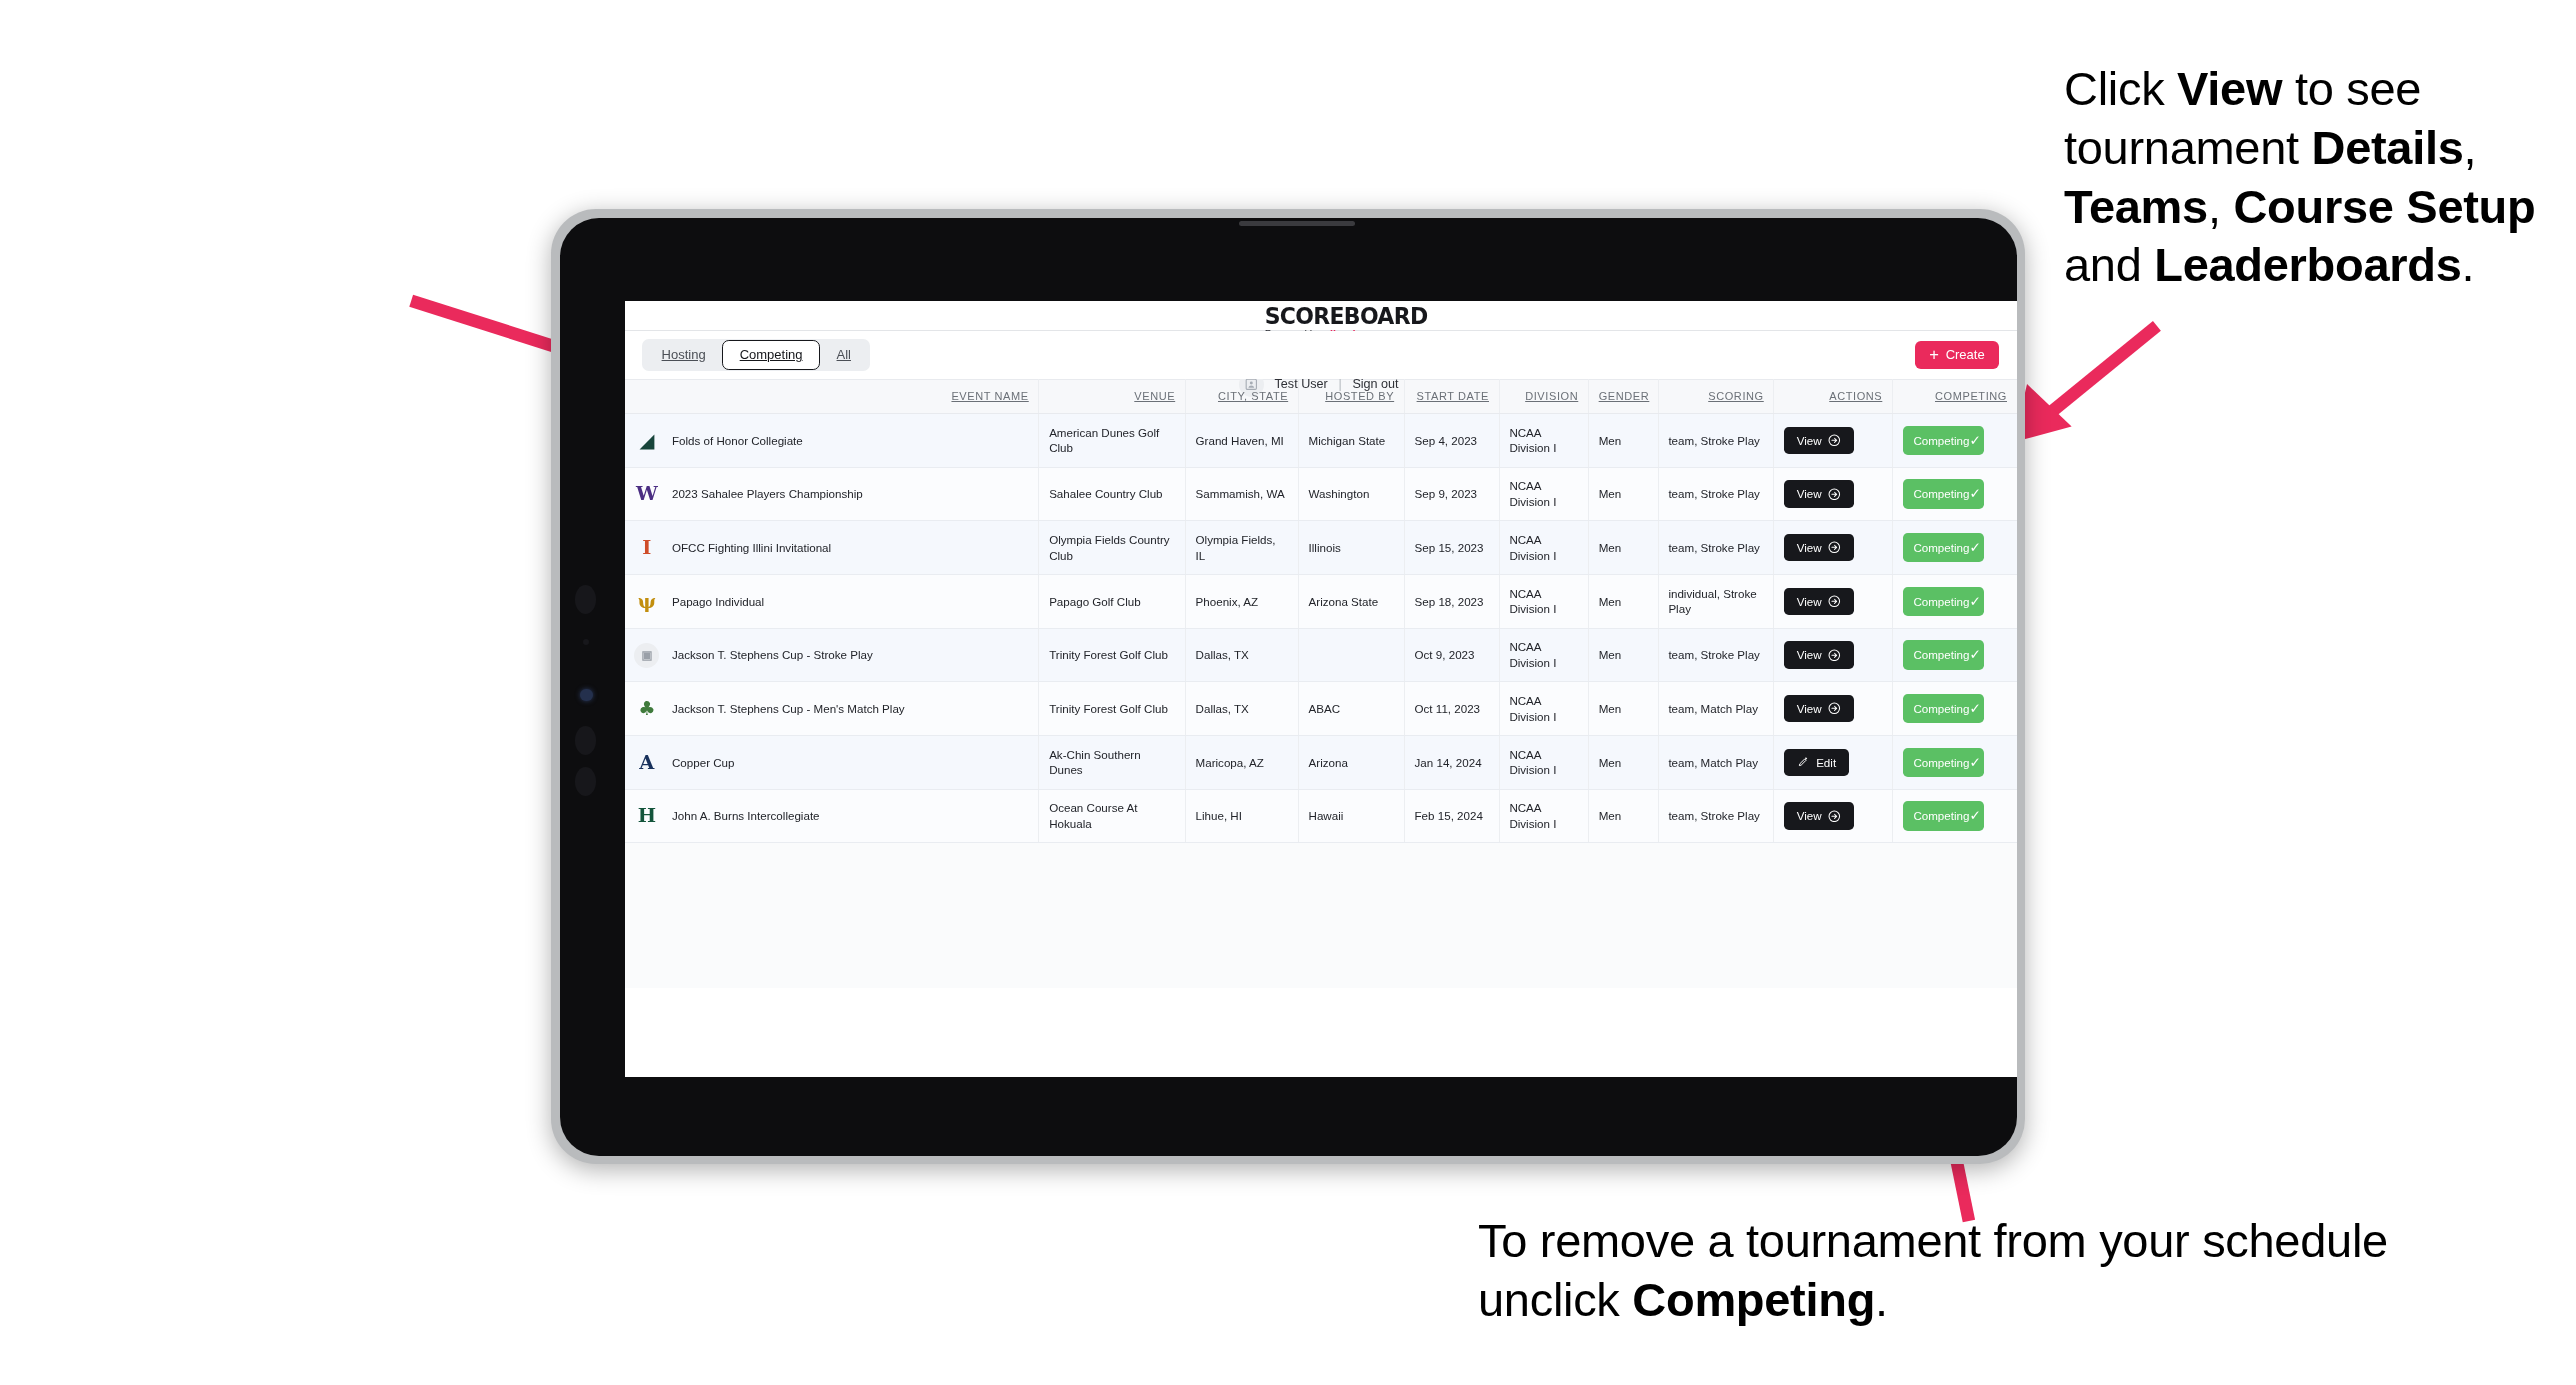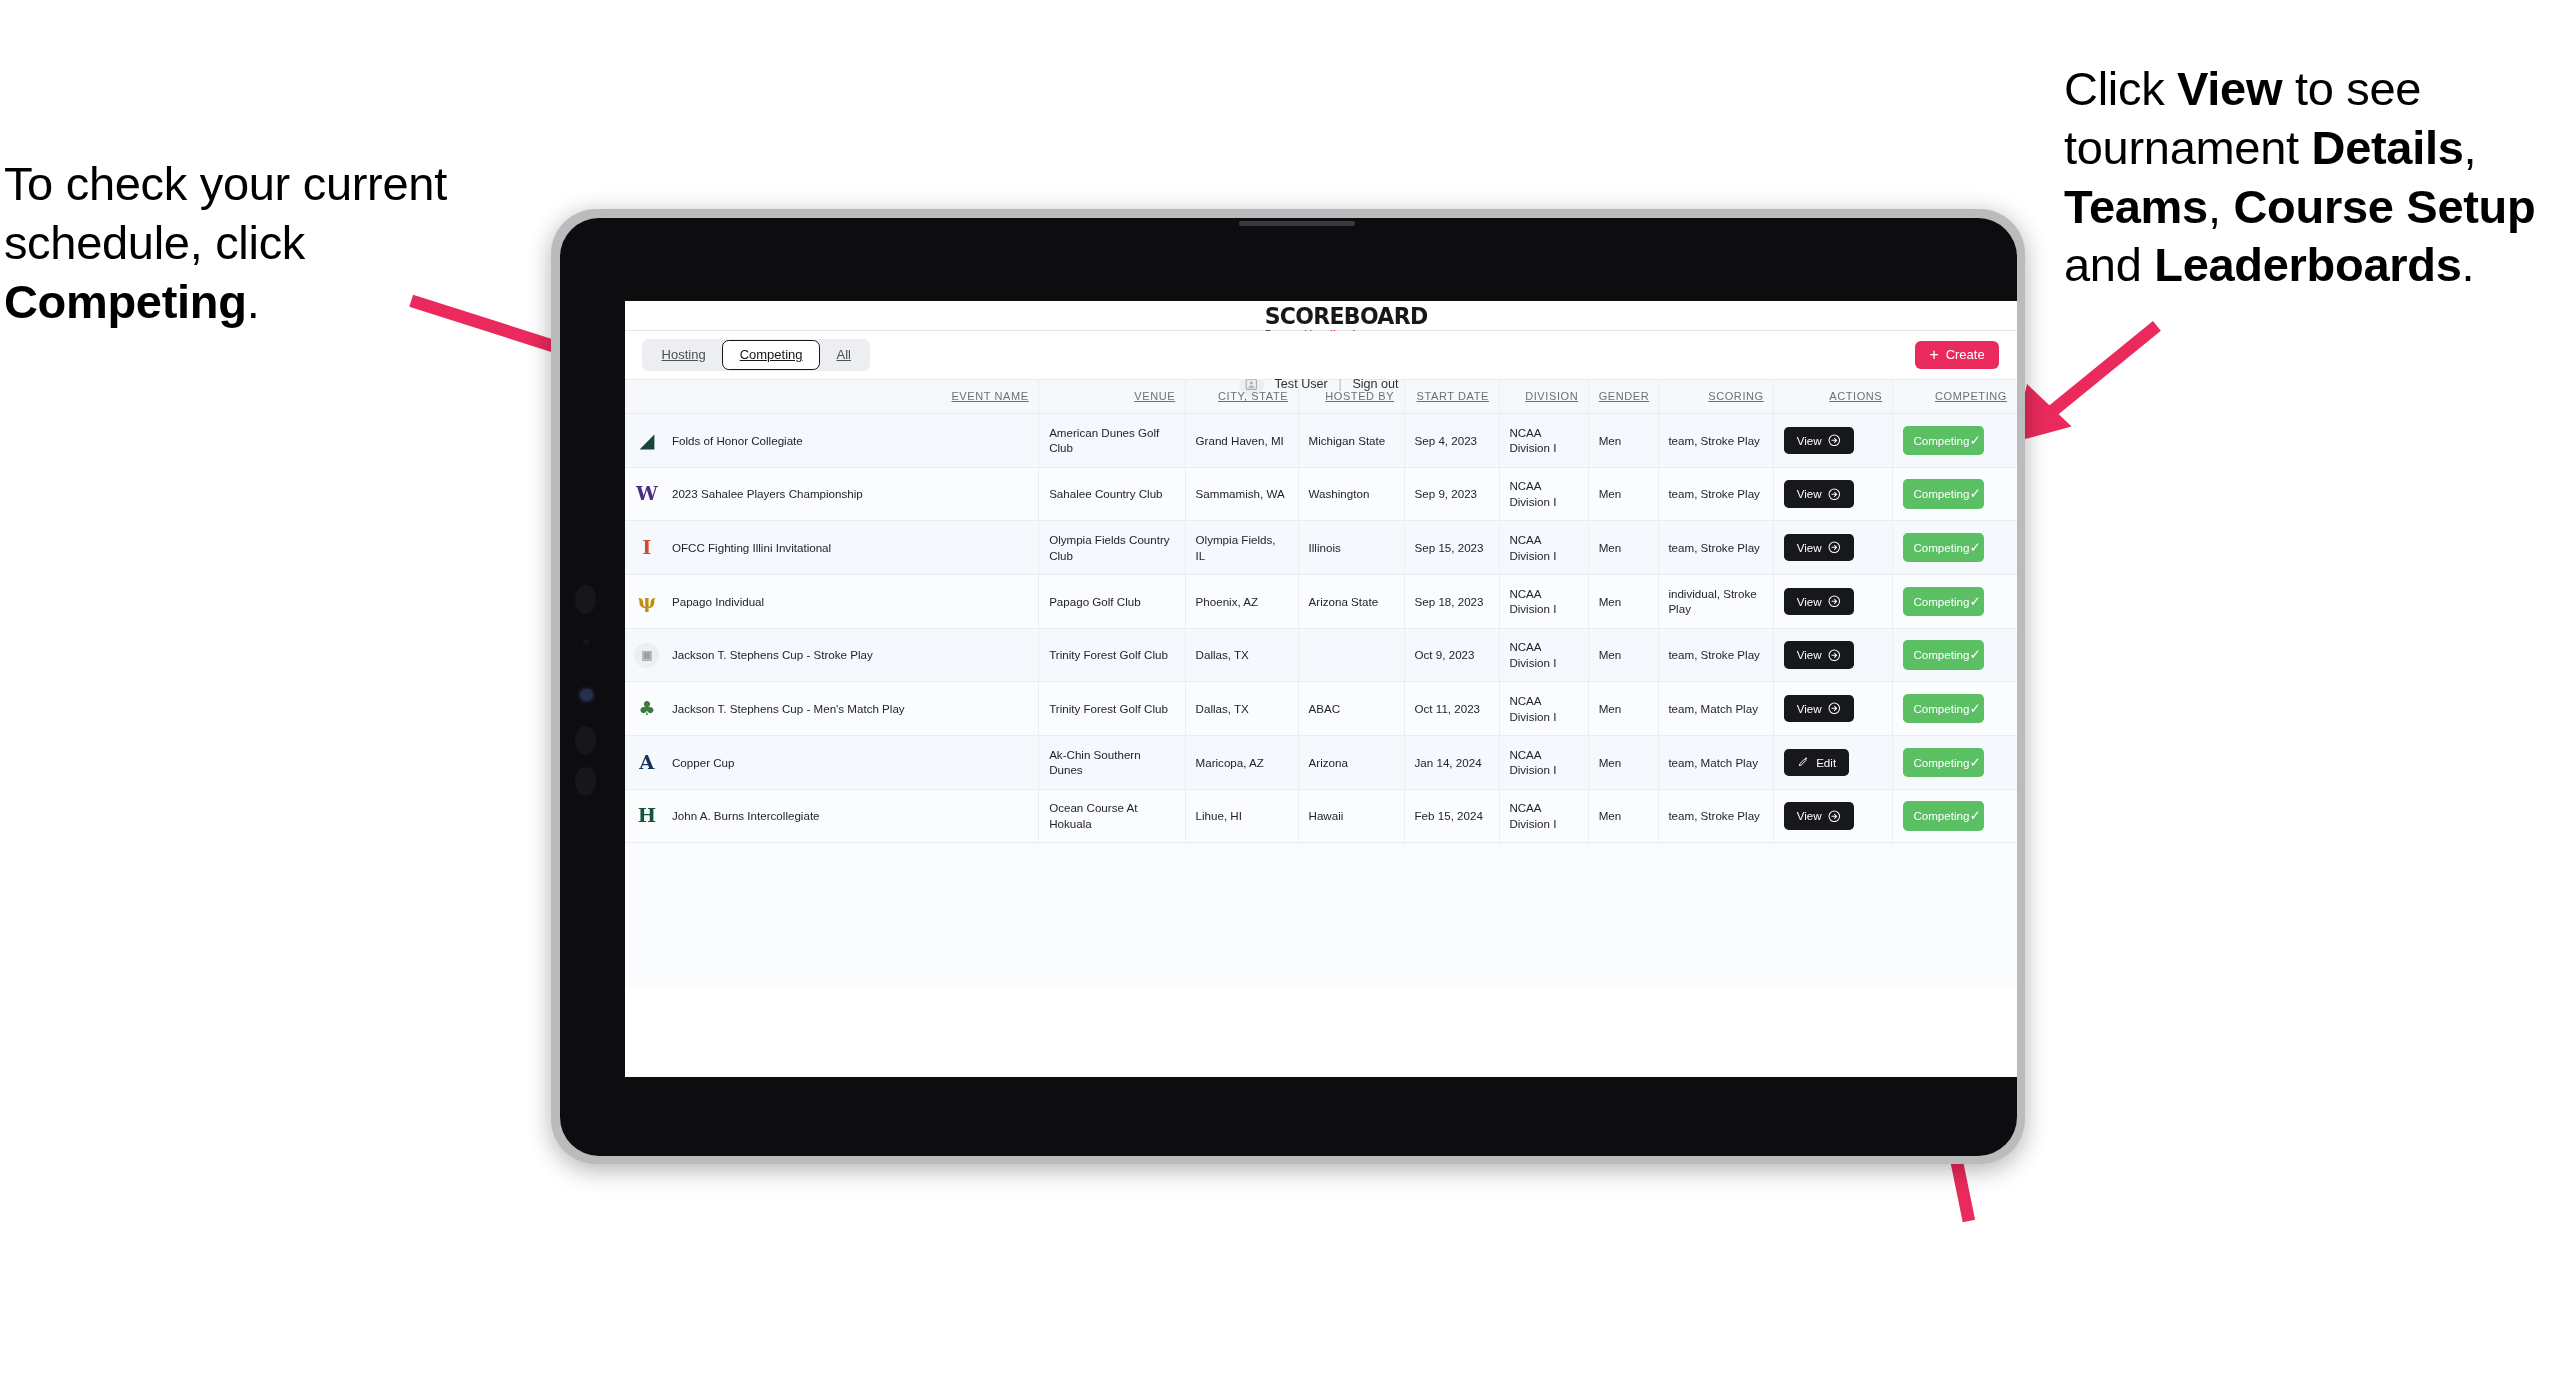--- a/index.html
+++ b/index.html
@@ -192,34 +192,34 @@
   }
   .badge-compete .tick { font-size: 13.6px; line-height: 1; }
 
   #table-filler { height: 145px; background: #fafbfc; }
 </style>
 </head>
 <body>
 
 <div id="stage">
 
-  <div class="annot" id="annot-left"><span>To check your current schedule, click </span><b>Competing</b><span>.</span></div>
 
   <svg class="arrow" id="arrow-left" style="left:407px; top:291px;" width="310" height="116" viewBox="0 0 320 120">
     <path d="M4 10 L236 84" stroke="#ea2a5c" stroke-width="13" fill="none"></path>
     <path d="M196 44 L268 92 L176 104 Z" fill="#ea2a5c"></path>
   </svg>
 
   <div class="annot" id="annot-right"><span>Click </span><b>View</b><span> to see tournament </span><b>Details</b><span>, </span><b>Teams</b><span>, </span><b>Course Setup</b><span> and </span><b>Leaderboards</b><span>.</span></div>
 
   <svg class="arrow" id="arrow-right" style="left:1988px; top:320px;" width="175" height="126" viewBox="0 0 180 130">
     <path d="M174 6 L44 112" stroke="#ea2a5c" stroke-width="13" fill="none"></path>
     <path d="M86 110 L26 126 L40 66 Z" fill="#ea2a5c"></path>
   </svg>
 
+  <div class="annot" id="annot-bottom"><span>To remove a tournament from your schedule unclick </span><b>Competing</b><span>.</span></div>
 
   <svg class="arrow" id="arrow-bottom" style="left:1872px; top:897px;" width="126" height="330" viewBox="0 0 130 340">
     <path d="M100 334 L46 70" stroke="#ea2a5c" stroke-width="13" fill="none"></path>
     <path d="M14 96 L44 4 L76 88 Z" fill="#ea2a5c"></path>
   </svg>
 
   <div id="tablet">
     <div id="tablet-inner">
       <div id="top-speaker"></div>
       <div class="bezel-dot" id="dot-a"></div>

